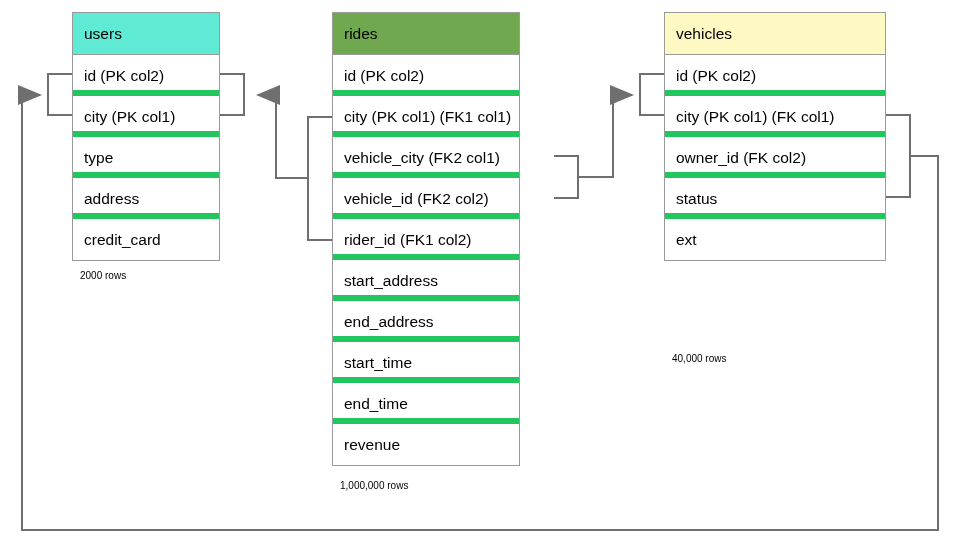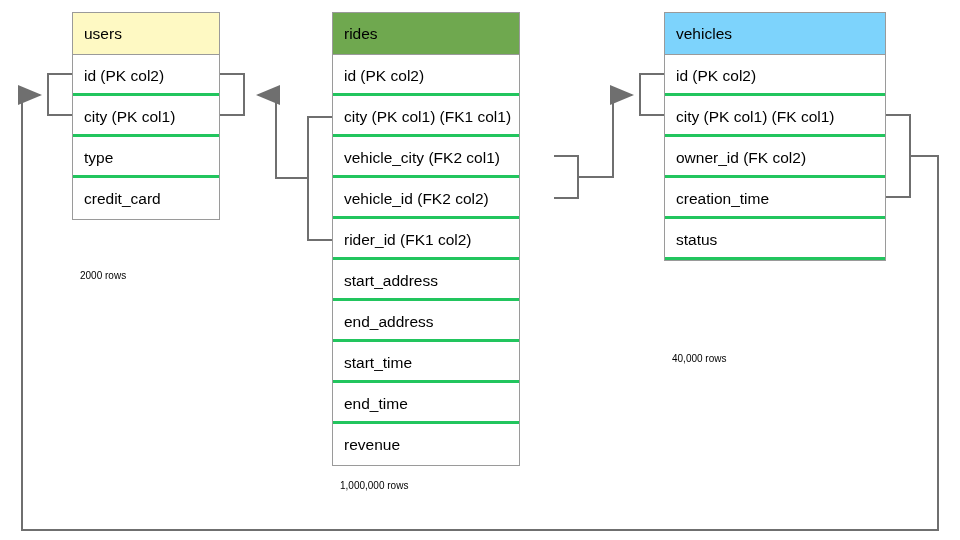--- a/index.html
+++ b/index.html
@@ -45,21 +45,21 @@
     border-bottom: 1px solid #9a9a9a;
     white-space: nowrap;
     overflow: hidden;
   }
   .field {
     box-sizing: border-box;
     height: 41px;
     line-height: 41px;
     padding: 0 0 0 11px;
     font-size: 15.5px;
-    border-bottom: 3px solid #22c55e;
+    border-bottom: 6px solid #22c55e;
     background: #ffffff;
     white-space: nowrap;
     overflow: hidden;
   }
   .field.last {
     border-bottom: none;
   }
   .rowcount {
     position: absolute;
     font-size: 10px;
@@ -117,46 +117,47 @@
 
       <path d="M 308 178 L 276 178 L 276 95 L 258 95" marker-end="url(#arrow-right)"></path>
 
       <path d="M 578 177 L 613 177 L 613 95 L 632 95" marker-end="url(#arrow-right)"></path>
 
       <path d="M 910 156 L 938 156 L 938 530 L 22 530 L 22 95 L 40 95" marker-end="url(#arrow-right)"></path>
     </g>
   </svg>
 
   <div class="entity" id="entity-users">
-    <div class="entity-header" style="background: #fef9c3;">users</div>
+    <div class="entity-header" style="background: #5eead4;">users</div>
     <div class="field">id (PK col2)</div>
     <div class="field">city (PK col1)</div>
     <div class="field">type</div>
+    <div class="field">address</div>
     <div class="field last">credit_card</div>
   </div>
   <div class="rowcount" id="rowcount-users">2000 rows</div>
 
   <div class="entity" id="entity-rides">
     <div class="entity-header" style="background: rgb(111, 168, 79);">rides</div>
     <div class="field">id (PK col2)</div>
     <div class="field">city (PK col1) (FK1 col1)</div>
     <div class="field">vehicle_city (FK2 col1)</div>
     <div class="field">vehicle_id (FK2 col2)</div>
     <div class="field">rider_id (FK1 col2)</div>
     <div class="field">start_address</div>
     <div class="field">end_address</div>
     <div class="field">start_time</div>
     <div class="field">end_time</div>
     <div class="field last">revenue</div>
   </div>
   <div class="rowcount" id="rowcount-rides">1,000,000 rows</div>
 
   <div class="entity" id="entity-vehicles">
-    <div class="entity-header" style="background: #7dd3fc;">vehicles</div>
+    <div class="entity-header" style="background: #fef9c3;">vehicles</div>
     <div class="field">id (PK col2)</div>
     <div class="field">city (PK col1) (FK col1)</div>
     <div class="field">owner_id (FK col2)</div>
-    <div class="field">creation_time</div>
     <div class="field">status</div>
+    <div class="field last">ext</div>
   </div>
   <div class="rowcount" id="rowcount-vehicles">40,000 rows</div>
 
 </div>
 
 </body></html>

